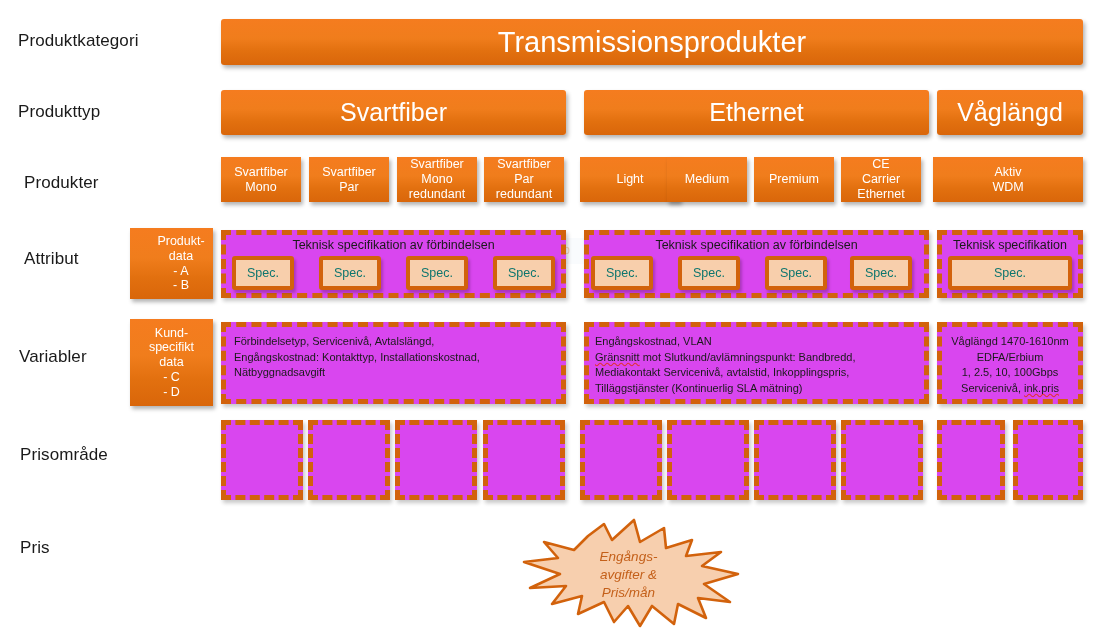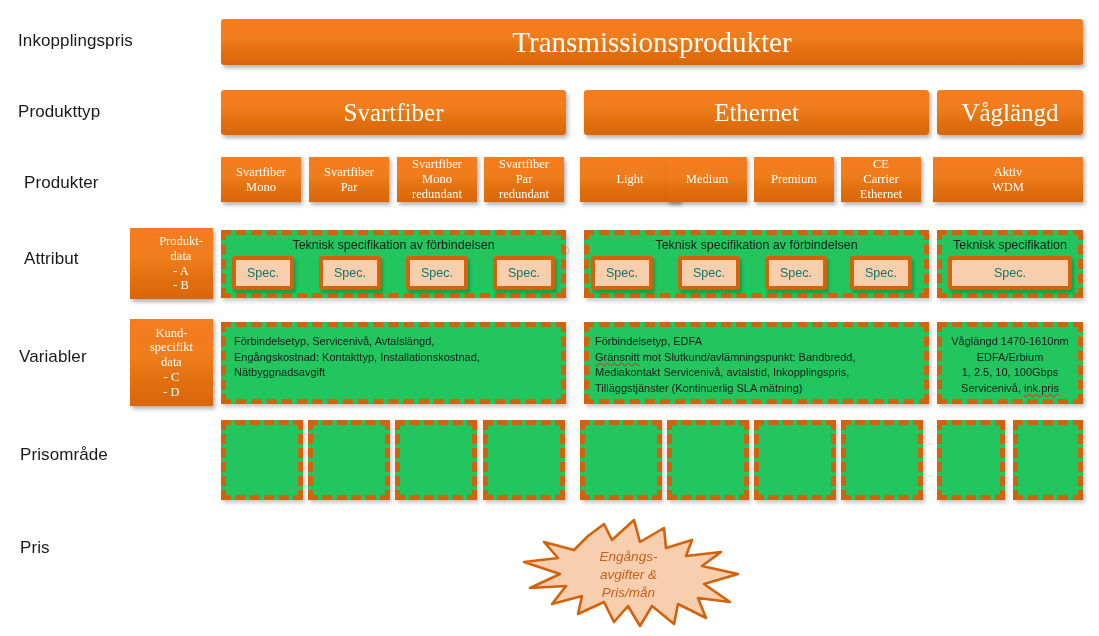--- a/index.html
+++ b/index.html
@@ -22,31 +22,30 @@
 
   
   .obox {
     position: absolute;
     background: linear-gradient(to bottom, #f57c1f 0%, #f07d1c 42%, #e2700f 70%, #d9660a 100%);
     color: #ffffff;
     display: flex; align-items: center; justify-content: center;
     text-align: center;
     box-shadow: 2px 3px 4px rgba(0,0,0,.30);
     line-height: 1.18;
-    font-family: Liberation Serif, serif;
   }
   .banner { font-size: 29px; border-radius: 3px; }
   .ptype  { font-size: 25px; border-radius: 3px; }
   .prod   { font-size: 12.5px; }
   .datablk{ font-size: 12.5px; flex-direction: column; justify-content: center; }
 
   
   .dashed {
     position: absolute;
-    background: #22c55e;
+    background: #d946ef;
     border: 5px dashed #d2620c;
     box-shadow: 2px 3px 4px rgba(0,0,0,.22);
   }
   .dashed-title {
     position: absolute;
     top: 3px; left: 0; right: 0;
     text-align: center;
     font-size: 12.5px;
     color: #1a1a1a;
   }
@@ -108,21 +107,21 @@
 </style>
 </head>
 <body>
 
 <div id="stage">
 
   <div class="watermark-bg" style="left:455px;top:238px;width:150px;height:26px;"></div>
   <div class="watermark" style="left:470px;top:243px;">Rektangulärt klipp</div>
   <div class="watermark-bg" style="left:585px;top:255px;width:48px;height:20px;"></div>
 
-  <div class="row-label" style="left:18px;top:31px;">Inkopplingspris</div>
+  <div class="row-label" style="left:18px;top:31px;">Produktkategori</div>
   <div class="row-label" style="left:18px;top:102px;">Produkttyp</div>
   <div class="row-label" style="left:24px;top:173px;">Produkter</div>
   <div class="row-label" style="left:24px;top:249px;">Attribut</div>
   <div class="row-label" style="left:19px;top:347px;">Variabler</div>
   <div class="row-label" style="left:20px;top:445px;">Prisområde</div>
   <div class="row-label" style="left:20px;top:538px;">Pris</div>
 
   <div class="obox banner" style="left:221px;top:19px;width:862px;height:46px;">Transmissionsprodukter</div>
 
   <div class="obox ptype" style="left:221px;top:90px;width:345px;height:45px;">Svartfiber</div>
@@ -180,21 +179,21 @@
     <div class="dashed-title">Teknisk specifikation</div>
   </div>
   <div class="spec" style="left:948px;top:256px;width:124px;height:34px;">Spec.</div>
 
   <div class="dashed" style="left:221px;top:322px;width:345px;height:82px;"></div>
   <div class="vartext" style="left:234px;top:334px;width:325px;">Förbindelsetyp, Servicenivå, Avtalslängd,
 Engångskostnad: Kontakttyp, Installationskostnad,
 Nätbyggnadsavgift</div>
 
   <div class="dashed" style="left:584px;top:322px;width:345px;height:82px;"></div>
-  <div class="vartext" style="left:595px;top:334px;width:330px;"><span>Förbindelsetyp, EDFA</span><br><span class="squiggle">Gränsnitt</span><span> mot Slutkund/avlämningspunkt: Bandbredd,</span><br><span>Mediakontakt Servicenivå, avtalstid, Inkopplingspris,</span><br><span>Tilläggstjänster (Kontinuerlig SLA mätning)</span></div>
+  <div class="vartext" style="left:595px;top:334px;width:330px;"><span>Engångskostnad, VLAN</span><br><span class="squiggle">Gränsnitt</span><span> mot Slutkund/avlämningspunkt: Bandbredd,</span><br><span>Mediakontakt Servicenivå, avtalstid, Inkopplingspris,</span><br><span>Tilläggstjänster (Kontinuerlig SLA mätning)</span></div>
 
   <div class="dashed" style="left:937px;top:322px;width:146px;height:82px;"></div>
   <div class="vartext center" style="left:941px;top:334px;width:138px;"><span>Våglängd 1470-1610nm</span><br><span>EDFA/Erbium</span><br><span>1, 2.5, 10, 100Gbps</span><br><span>Servicenivå, </span><span class="squiggle">ink.pris</span></div>
 
   <div class="dashed" style="left:221px;top:420px;width:82px;height:80px;"></div>
   <div class="dashed" style="left:308px;top:420px;width:82px;height:80px;"></div>
   <div class="dashed" style="left:395px;top:420px;width:82px;height:80px;"></div>
   <div class="dashed" style="left:483px;top:420px;width:82px;height:80px;"></div>
 
   <div class="dashed" style="left:580px;top:420px;width:82px;height:80px;"></div>

